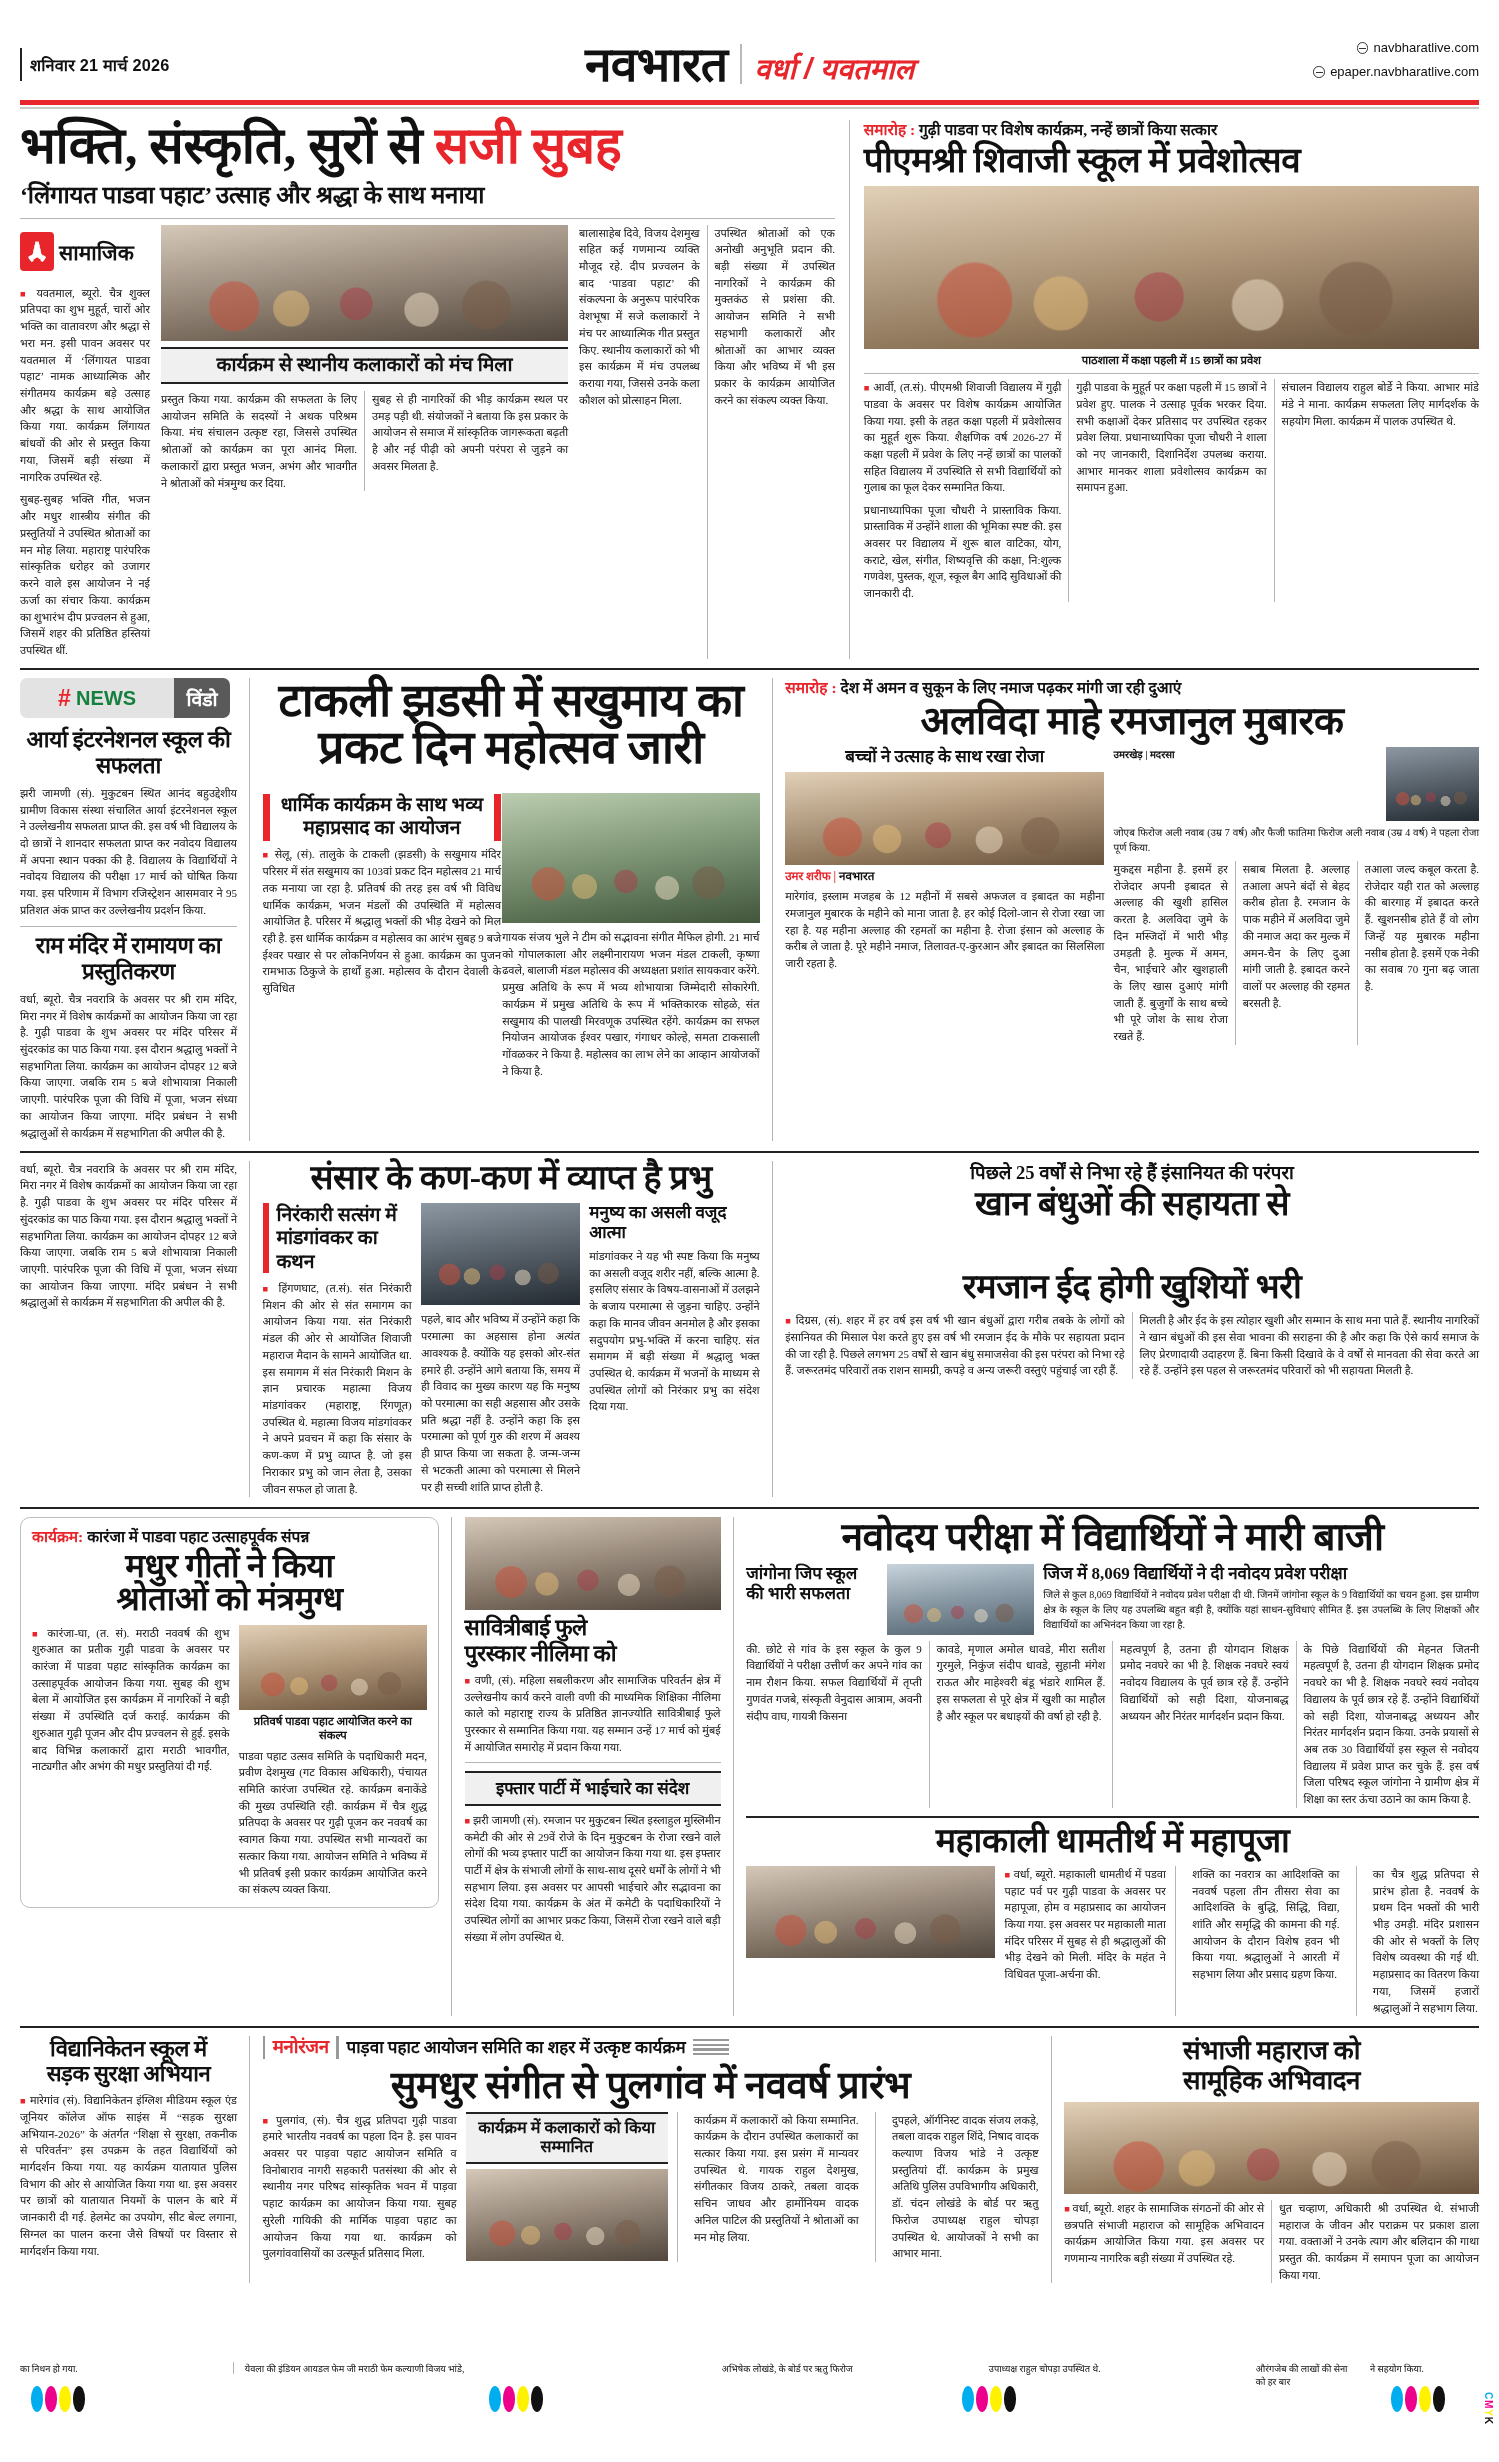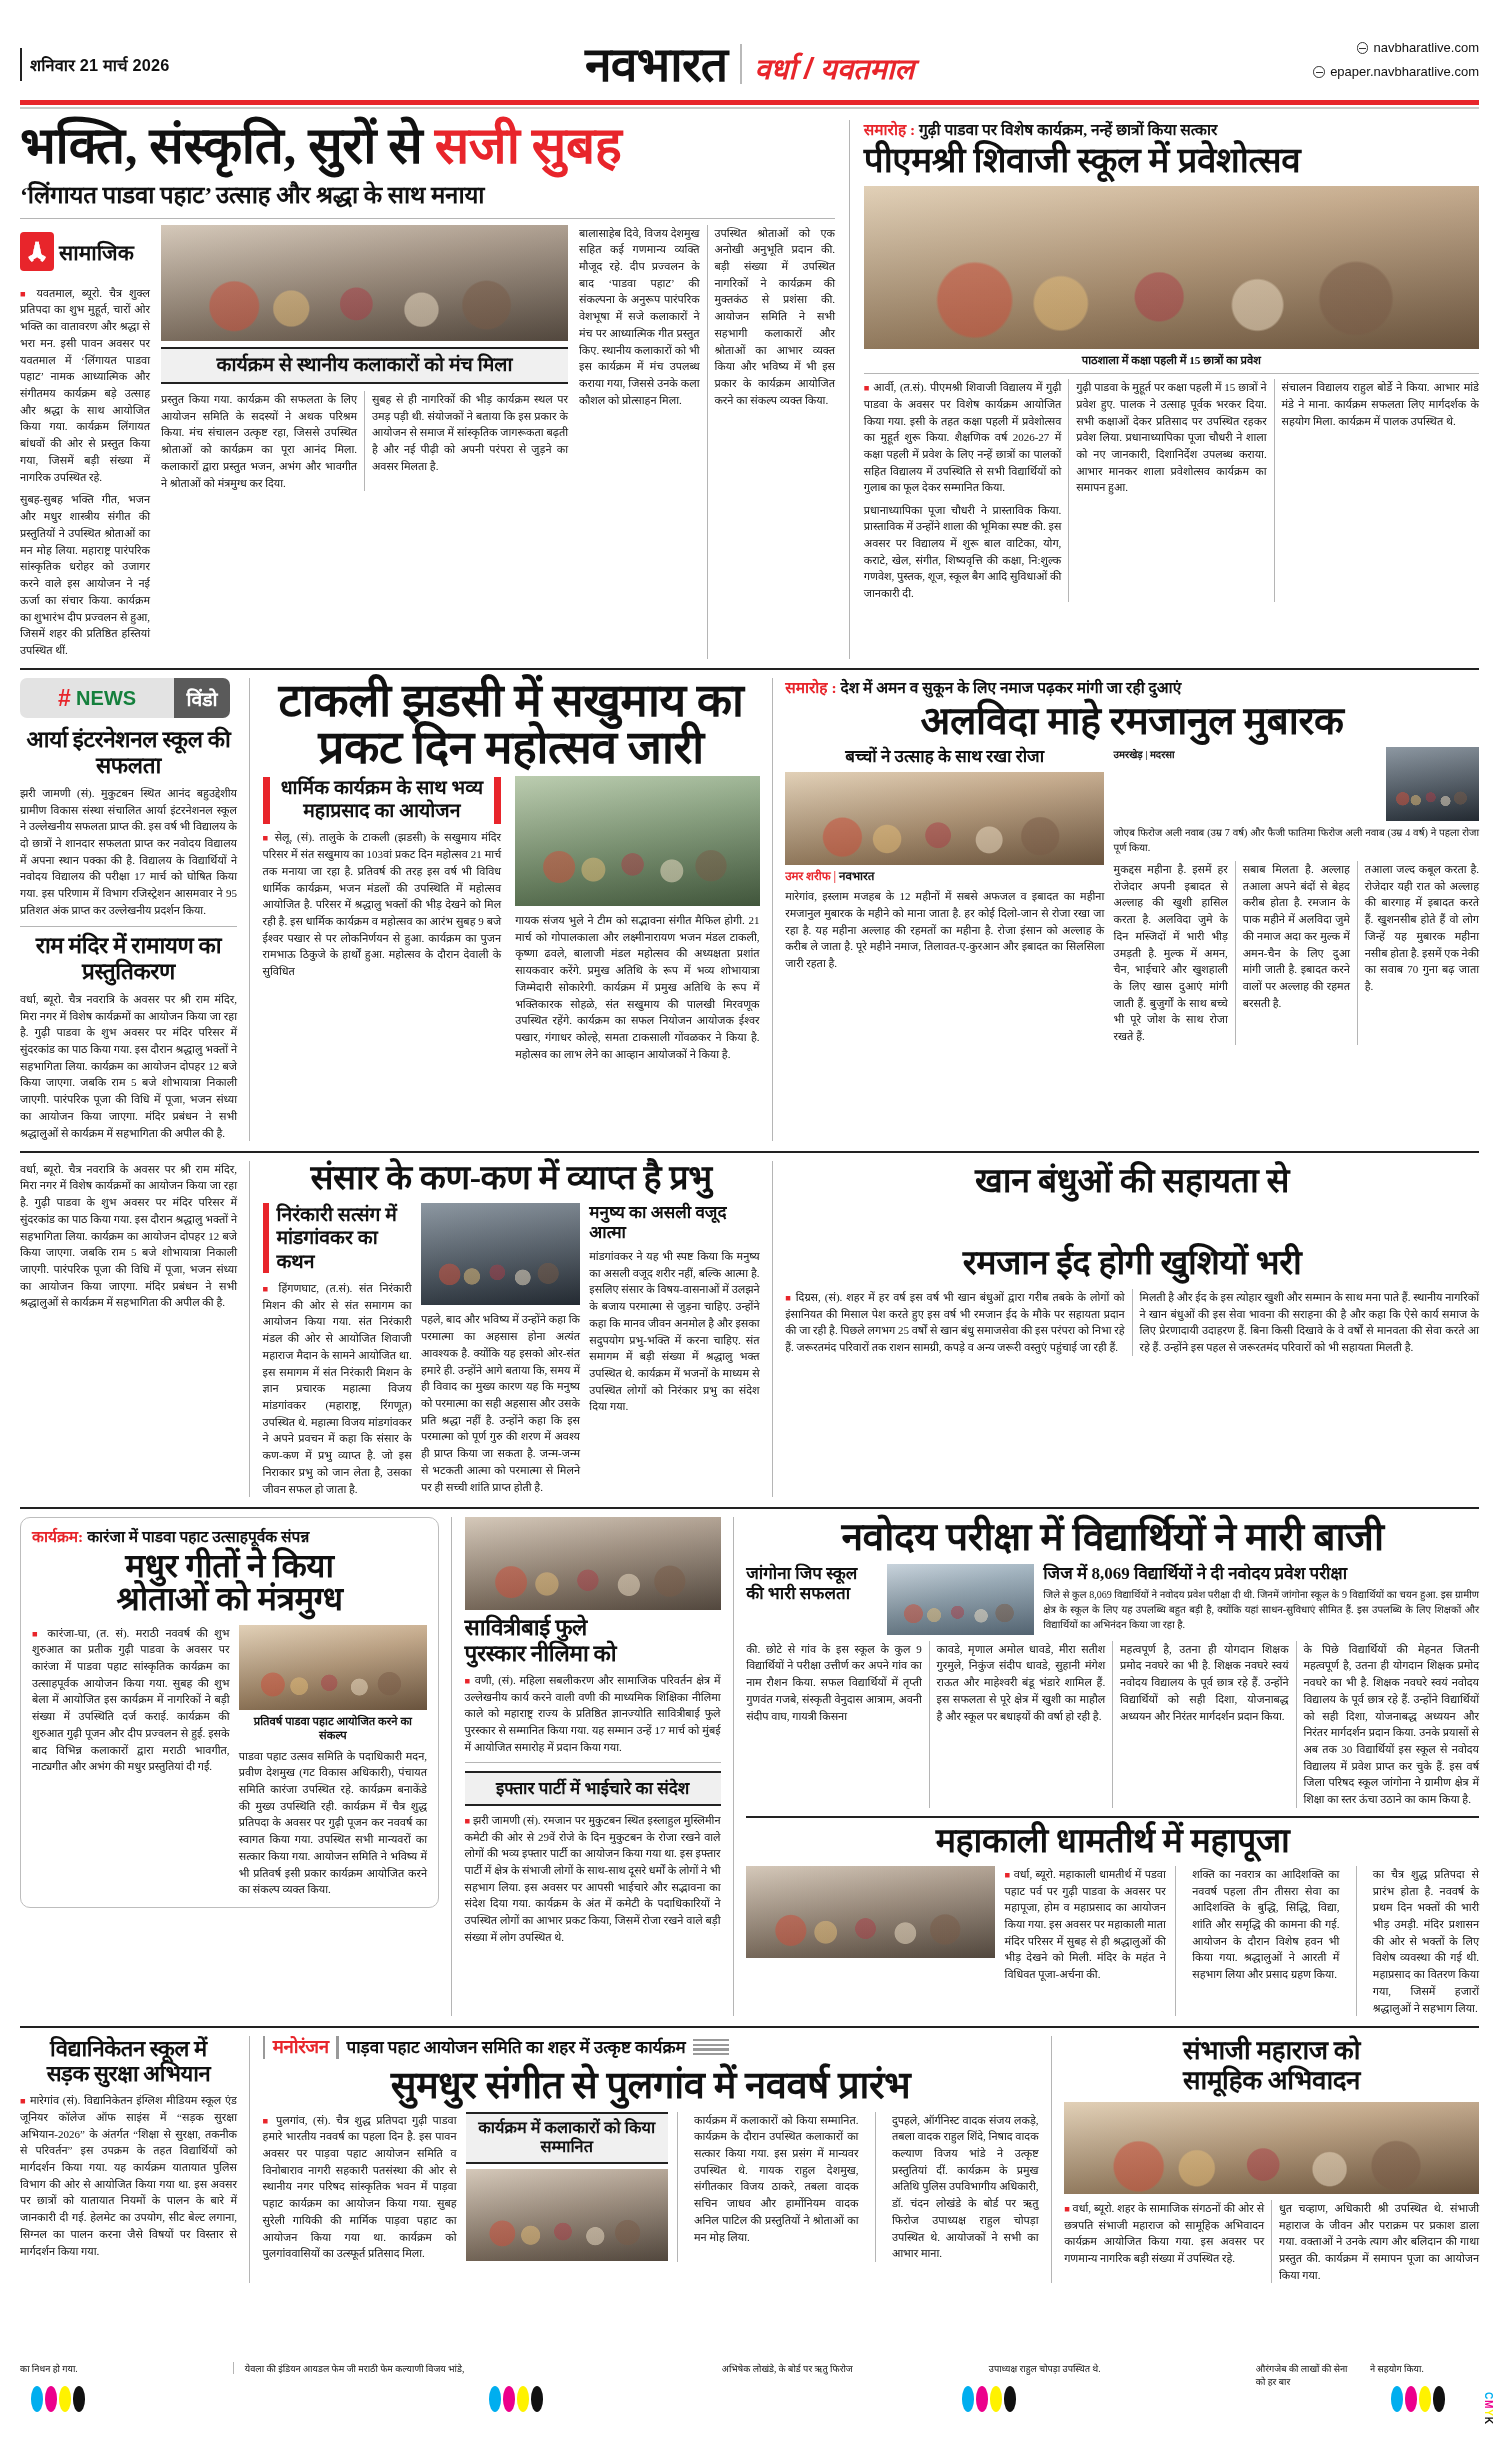--- a/index.html
+++ b/index.html
@@ -211,21 +211,21 @@
       <div class="body-txt" style="margin-top:6.2px;">झरी जामणी (सं). मुकुटबन स्थित आनंद बहुउद्देशीय ग्रामीण विकास संस्था संचालित आर्या इंटरनेशनल स्कूल ने उल्लेखनीय सफलता प्राप्त की. इस वर्ष भी विद्यालय के दो छात्रों ने शानदार सफलता प्राप्त कर नवोदय विद्यालय में अपना स्थान पक्का की है. विद्यालय के विद्यार्थियों ने नवोदय विद्यालय की परीक्षा 17 मार्च को घोषित किया गया. इस परिणाम में विभाग रजिस्ट्रेशन आसमवार ने 95 प्रतिशत अंक प्राप्त कर उल्लेखनीय प्रदर्शन किया.</div>
       <div class="hrule" style="margin:7px 0;"></div>
       <div class="hl" style="font-size:22.5px; text-align:center; line-height:1.14;">राम मंदिर में रामायण का प्रस्तुतिकरण</div>
       <div class="body-txt" style="margin-top:6.2px;">वर्धा, ब्यूरो. चैत्र नवरात्रि के अवसर पर श्री राम मंदिर, मिरा नगर में विशेष कार्यक्रमों का आयोजन किया जा रहा है. गुढ़ी पाडवा के शुभ अवसर पर मंदिर परिसर में सुंदरकांड का पाठ किया गया. इस दौरान श्रद्धालु भक्तों ने सहभागिता लिया. कार्यक्रम का आयोजन दोपहर 12 बजे किया जाएगा. जबकि राम 5 बजे शोभायात्रा निकाली जाएगी. पारंपरिक पूजा की विधि में पूजा, भजन संध्या का आयोजन किया जाएगा. मंदिर प्रबंधन ने सभी श्रद्धालुओं से कार्यक्रम में सहभागिता की अपील की है.</div>
     </div>
 
     <div class="vrule"></div>
 
     <div style="width:497px;">
       <div class="hl band-title" style="font-size:46px;">टाकली झडसी में सखुमाय का प्रकट दिन महोत्सव जारी</div>
-      <div style="display:flex; gap:14px; margin-top:4px;">
+      <div style="display:flex; gap:1px; margin-top:21px;">
         <div style="width:48%;">
           <div class="redbar-hl">धार्मिक कार्यक्रम के साथ भव्य महाप्रसाद का आयोजन</div>
           <div class="body-txt" style="margin-top:7px;">
             <span class="dot"></span><span>सेलू, (सं). तालुके के टाकली (झडसी) के सखुमाय मंदिर परिसर में संत सखुमाय का 103वां प्रकट दिन महोत्सव 21 मार्च तक मनाया जा रहा है. प्रतिवर्ष की तरह इस वर्ष भी विविध धार्मिक कार्यक्रम, भजन मंडलों की उपस्थिति में महोत्सव आयोजित है. परिसर में श्रद्धालु भक्तों की भीड़ देखने को मिल रही है. इस धार्मिक कार्यक्रम व महोत्सव का आरंभ सुबह 9 बजे ईश्वर पखार से पर लोकनिर्णयन से हुआ. कार्यक्रम का पुजन रामभाऊ ठिकुजे के हार्थों हुआ. महोत्सव के दौरान देवाली के सुविधित</span>
           </div>
         </div>
         <div style="flex:1;">
           <div class="photo green" style="height:130px;"></div>
           <div class="body-txt" style="margin-top:6.2px;">गायक संजय भुले ने टीम को सद्भावना संगीत मैफिल होगी. 21 मार्च को गोपालकाला और लक्ष्मीनारायण भजन मंडल टाकली, कृष्णा ढवले, बालाजी मंडल महोत्सव की अध्यक्षता प्रशांत सायकवार करेंगे. प्रमुख अतिथि के रूप में भव्य शोभायात्रा जिम्मेदारी सोकारेगी. कार्यक्रम में प्रमुख अतिथि के रूप में भक्तिकारक सोहळे, संत सखुमाय की पालखी मिरवणूक उपस्थित रहेंगे. कार्यक्रम का सफल नियोजन आयोजक ईश्वर पखार, गंगाधर कोल्हे, समता टाकसाली गोंवळकर ने किया है. महोत्सव का लाभ लेने का आव्हान आयोजकों ने किया है.</div>
         </div>
@@ -297,20 +297,21 @@
         <div style="flex:1;">
           <div class="sub-hl">मनुष्य का असली वजूद आत्मा</div>
           <div class="body-txt" style="margin-top:4.7px;">मांडगांवकर ने यह भी स्पष्ट किया कि मनुष्य का असली वजूद शरीर नहीं, बल्कि आत्मा है. इसलिए संसार के विषय-वासनाओं में उलझने के बजाय परमात्मा से जुड़ना चाहिए. उन्होंने कहा कि मानव जीवन अनमोल है और इसका सदुपयोग प्रभु-भक्ति में करना चाहिए. संत समागम में बड़ी संख्या में श्रद्धालु भक्त उपस्थित थे. कार्यक्रम में भजनों के माध्यम से उपस्थित लोगों को निरंकार प्रभु का संदेश दिया गया.</div>
         </div>
       </div>
     </div>
 
     <div class="vrule"></div>
 
     <div style="flex:1;">
+      <div class="kicker" style="font-size:18.6px; text-align:center;">पिछले 25 वर्षों से निभा रहे हैं इंसानियत की परंपरा</div>
       <div class="hl" style="font-size:34px; text-align:center; margin-top:3.1px;">खान बंधुओं की सहायता से</div>
       <div class="hl" style="font-size:34px; text-align:center;margin-top:48px;">रमजान ईद होगी खुशियों भरी</div>
       <div class="cols" style="margin-top:7.8px;">
         <div class="c body-txt" style="width:50%;">
           <span class="dot"></span><span>दिग्रस, (सं). शहर में हर वर्ष इस वर्ष भी खान बंधुओं द्वारा गरीब तबके के लोगों को इंसानियत की मिसाल पेश करते हुए इस वर्ष भी रमजान ईद के मौके पर सहायता प्रदान की जा रही है. पिछले लगभग 25 वर्षों से खान बंधु समाजसेवा की इस परंपरा को निभा रहे हैं. जरूरतमंद परिवारों तक राशन सामग्री, कपड़े व अन्य जरूरी वस्तुएं पहुंचाई जा रही हैं.</span>
         </div>
         <div class="vrule"></div>
         <div class="c body-txt" style="width:50%;">मिलती है और ईद के इस त्योहार खुशी और सम्मान के साथ मना पाते हैं. स्थानीय नागरिकों ने खान बंधुओं की इस सेवा भावना की सराहना की है और कहा कि ऐसे कार्य समाज के लिए प्रेरणादायी उदाहरण हैं. बिना किसी दिखावे के वे वर्षों से मानवता की सेवा करते आ रहे हैं. उन्होंने इस पहल से जरूरतमंद परिवारों को भी सहायता मिलती है.</div>
       </div>
     </div>

